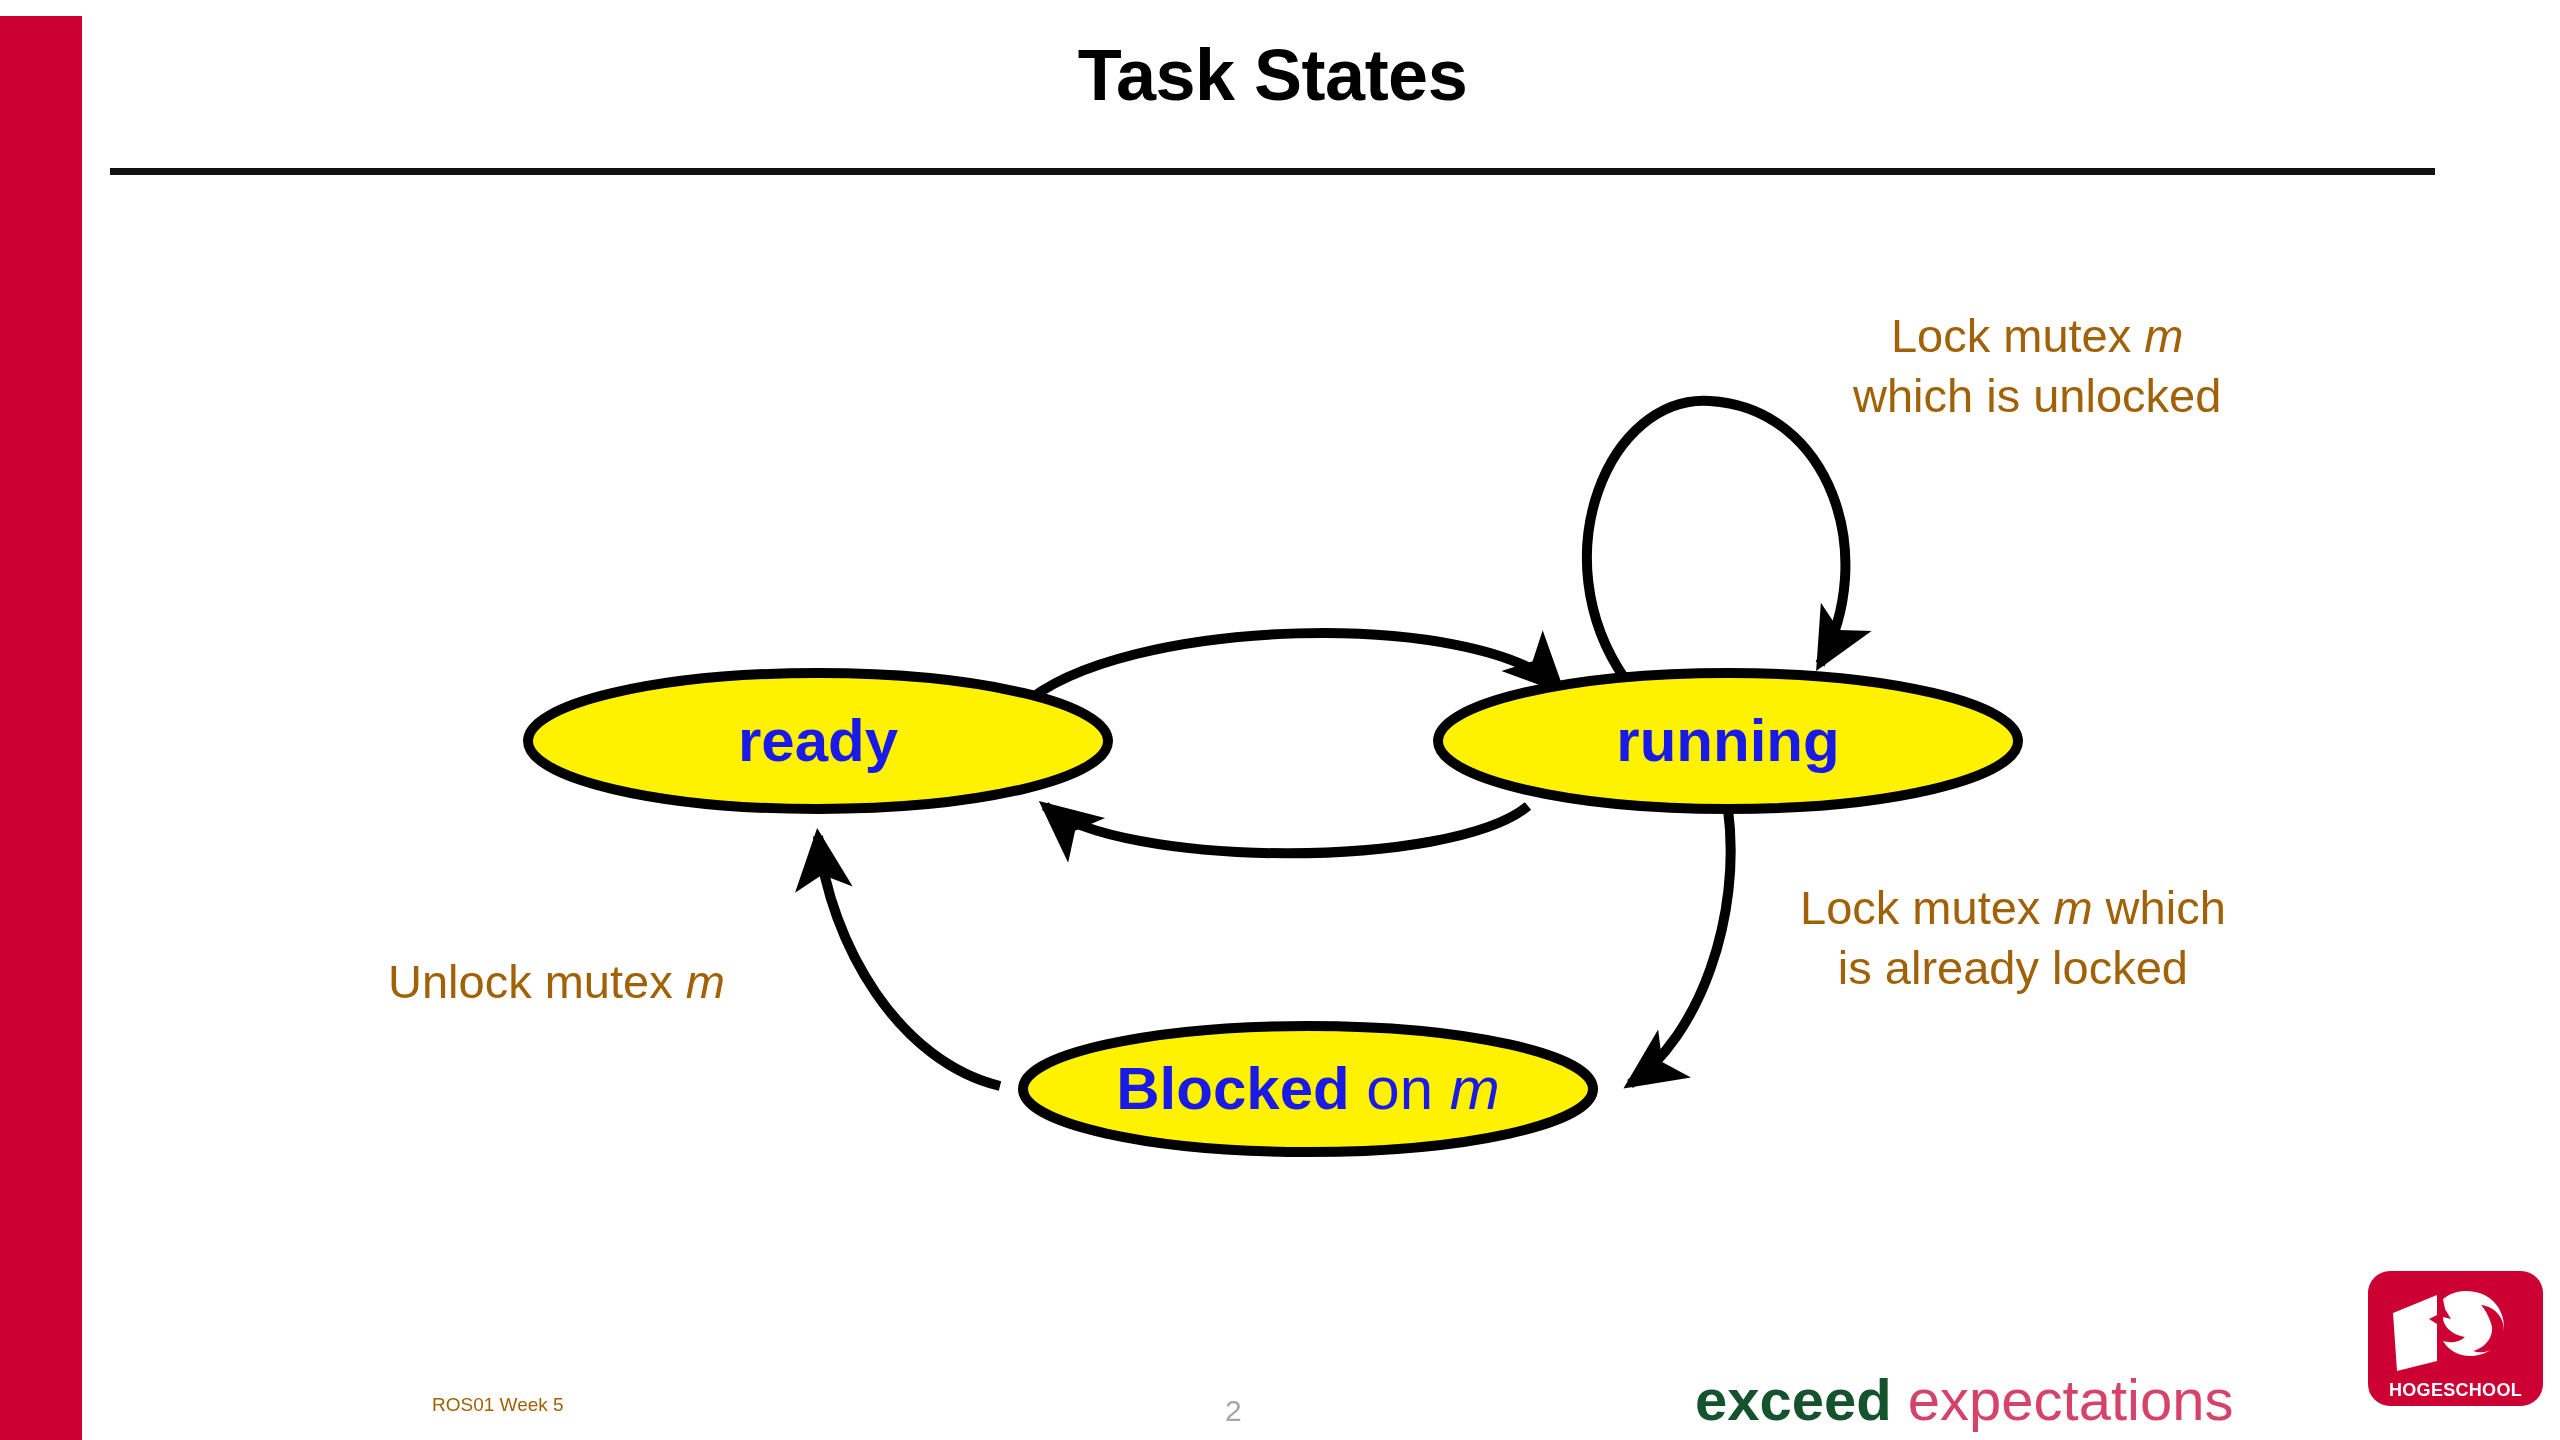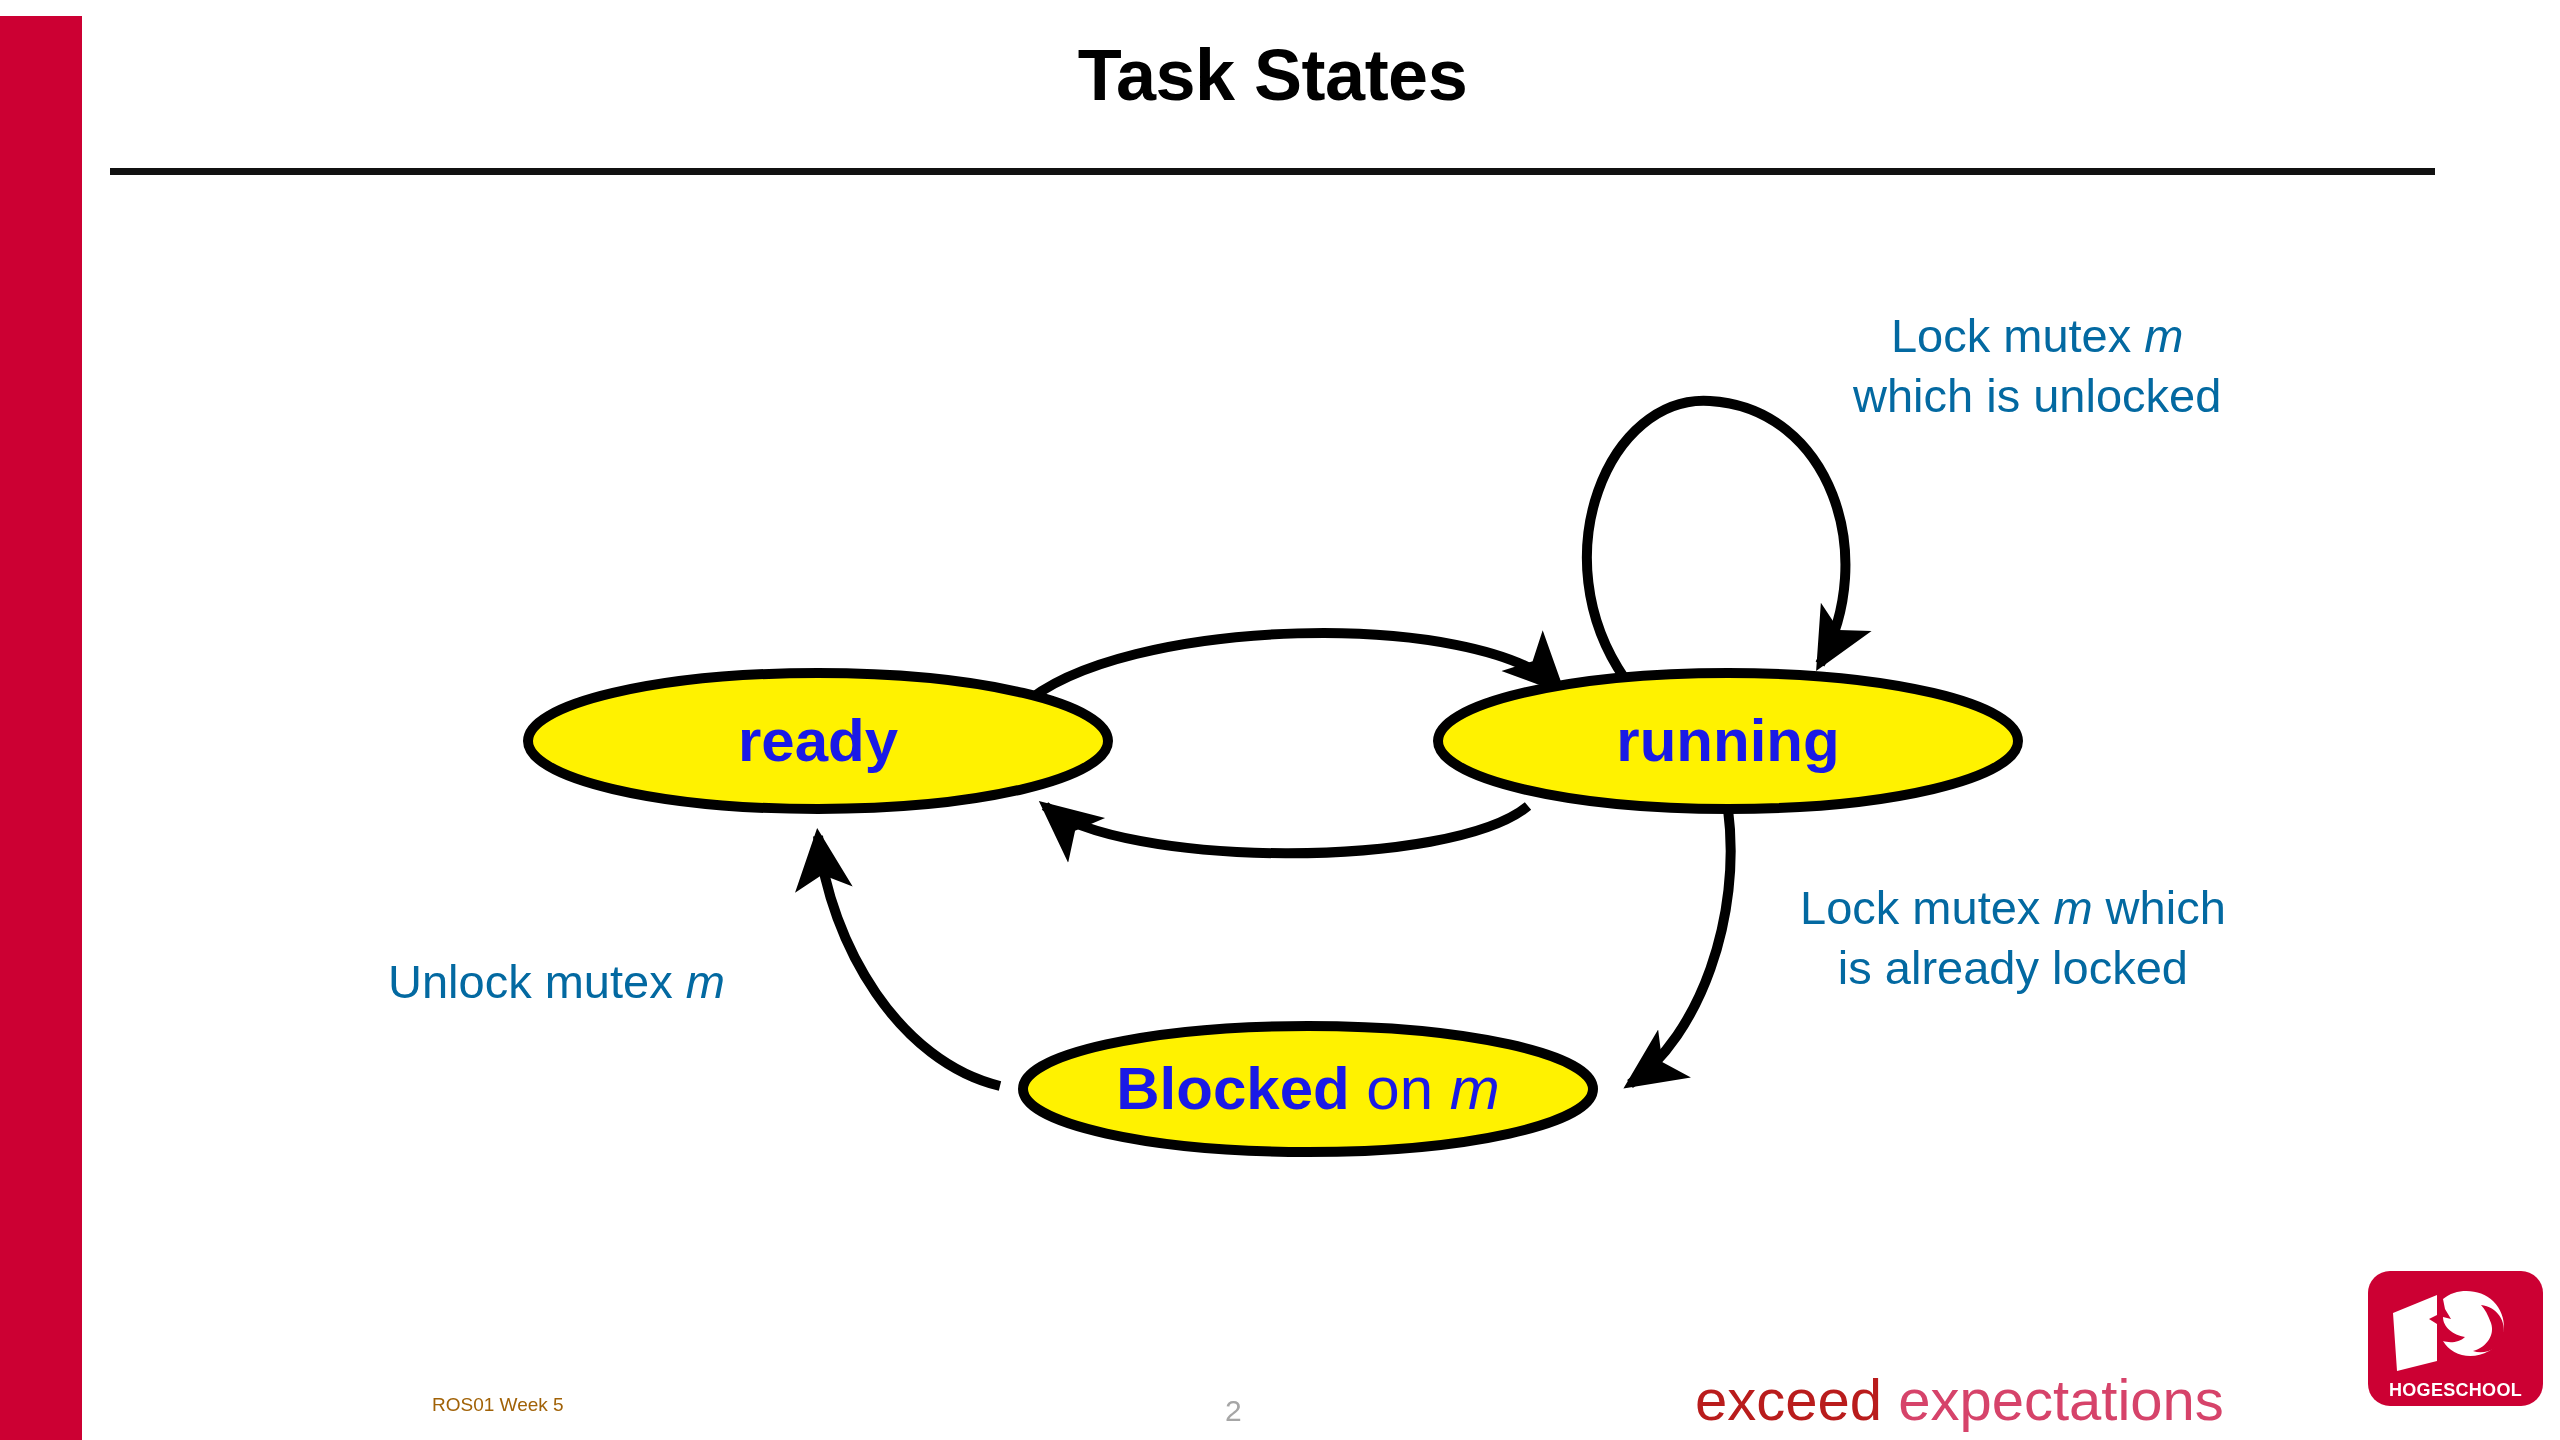--- a/index.html
+++ b/index.html
@@ -74,21 +74,21 @@
   .node-label i { font-style: italic; font-weight: normal; }
   .node-label .reg { font-weight: normal; }
 
   #label-ready   { left: 818px;  top: 725px; }
   #label-running { left: 1728px; top: 725px; }
   #label-blocked { left: 1308px; top: 1073px; }
 
   
   .annotation {
     position: absolute;
-    color: #0369a1;
+    color: #a16207;
     font-size: 47px;
     line-height: 1.28;
     text-align: center;
     white-space: nowrap;
   }
   .annotation i { font-style: italic; }
 
   #anno-lock-unlocked   { left: 1853px; top: 290px; }
   #anno-lock-locked     { left: 1800px; top: 862px; }
   #anno-unlock          { left: 388px;  top: 936px; }
@@ -113,22 +113,22 @@
   .footer-tagline {
     position: absolute;
     left: 1695px;
     top: 1355px;
     font-size: 58px;
     line-height: 1;
     white-space: nowrap;
     color: #CC0033;
   }
   .footer-tagline .bold {
-    font-weight: normal;
-    color: #b91c1c;
+    font-weight: bold;
+    color: #14532d;
   }
   .footer-tagline .light {
     font-weight: normal;
     color: #D6436A;
   }
 
   
   .logo-badge {
     position: absolute;
     left: 2368px;

